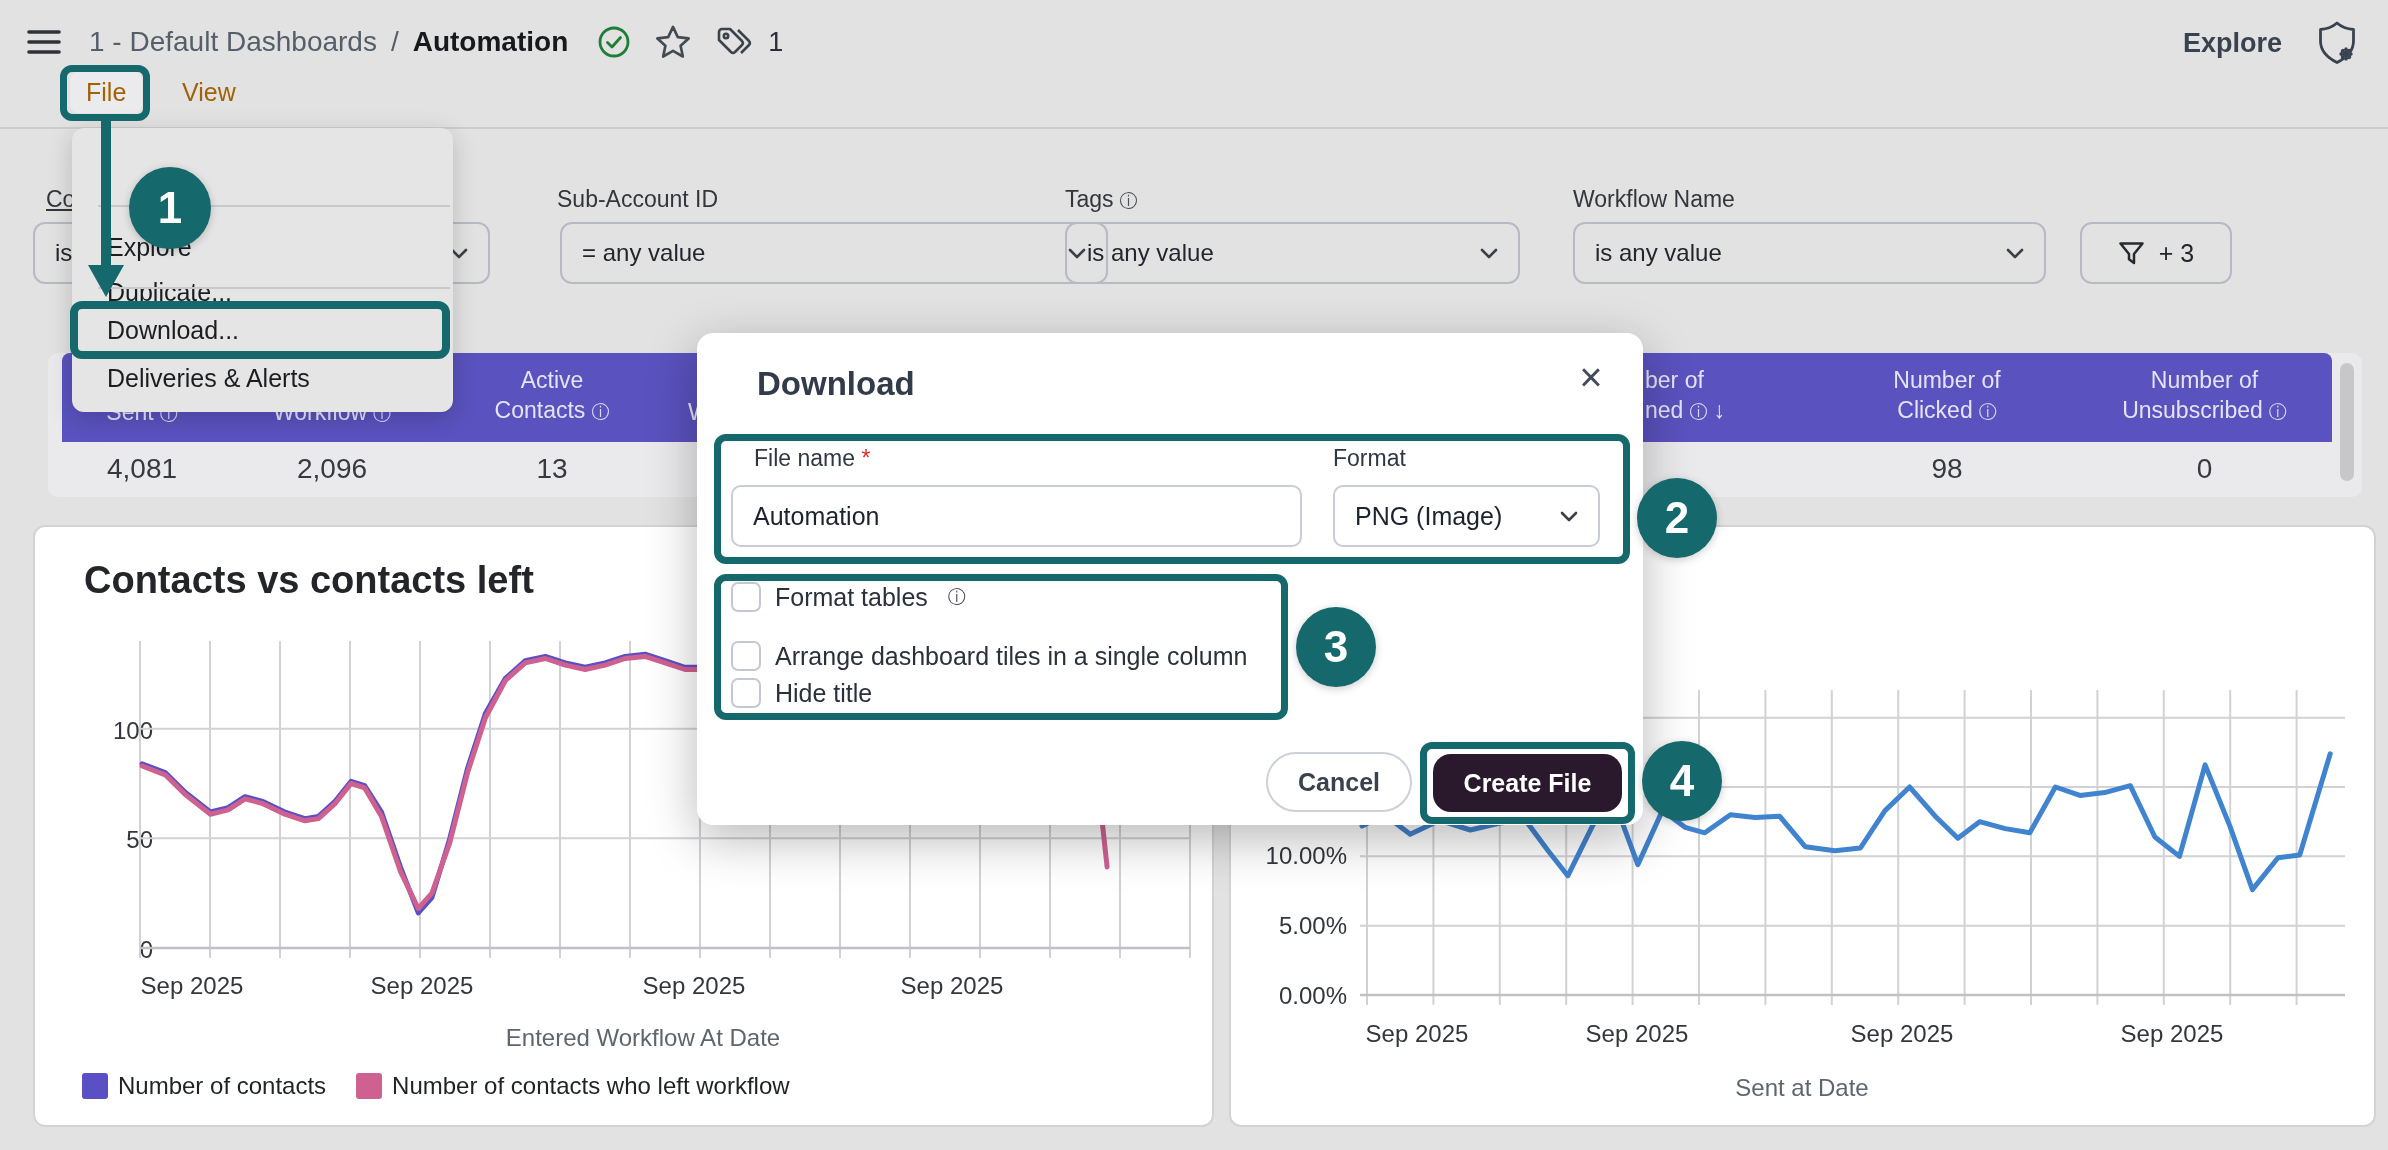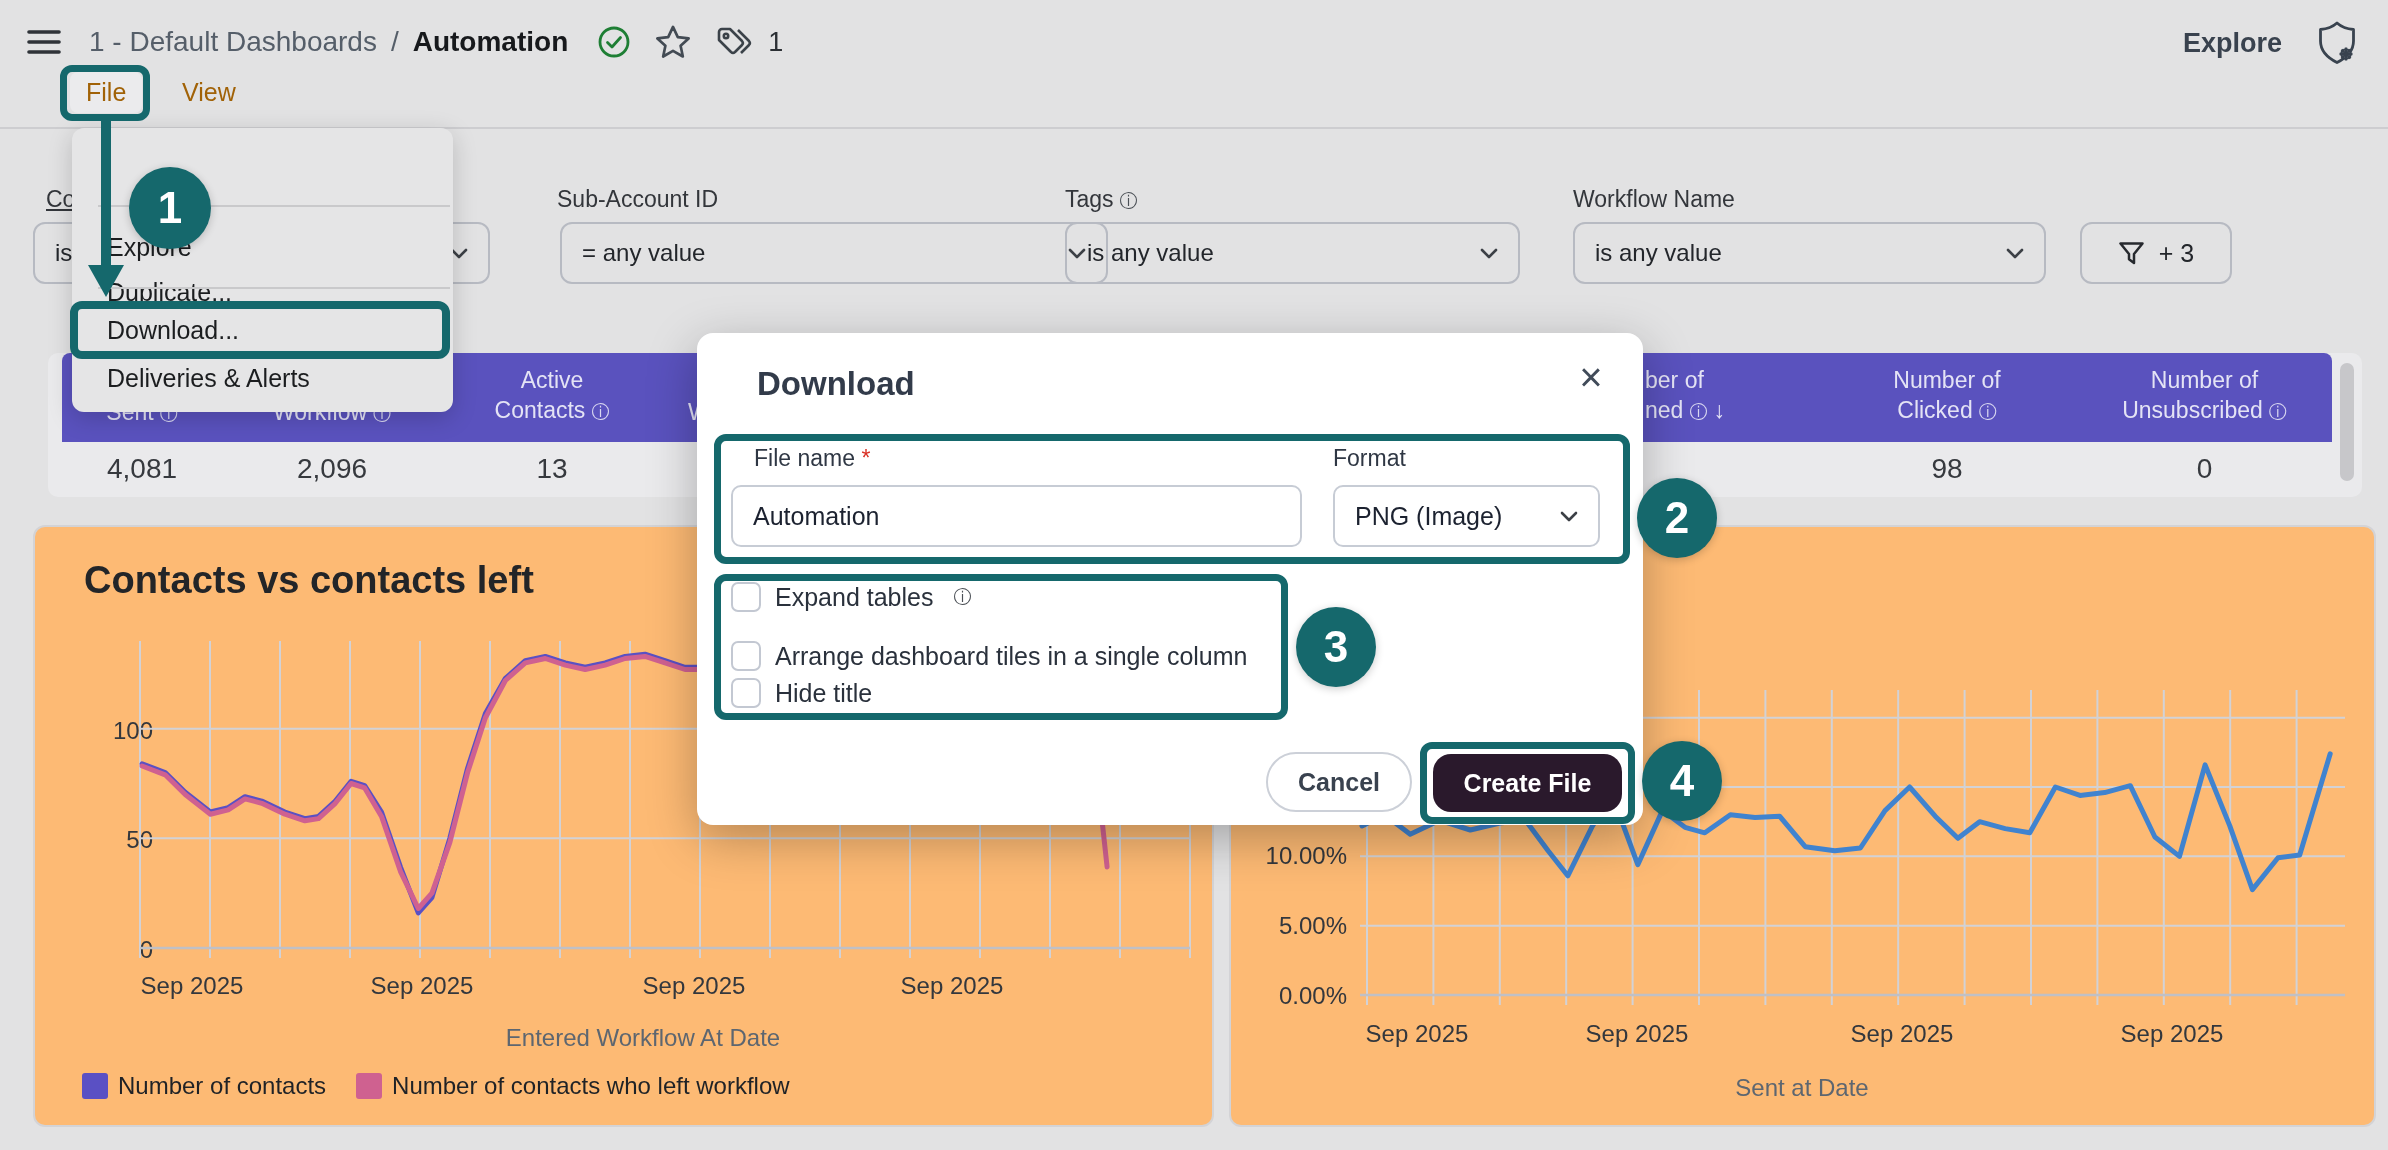--- a/index.html
+++ b/index.html
@@ -20,21 +20,21 @@
   .morebtn{position:absolute;height:62px;border:2px solid #b7bac2;border-radius:12px;display:flex;align-items:center;justify-content:center;gap:14px;box-sizing:border-box;font-size:25px;color:#23262b;}
   .info{font-size:18px;color:#4a4f55;margin-left:6px;}
   
   .table-tile{position:absolute;left:48px;top:353px;width:2314px;height:144px;background:#eaeaec;border-radius:10px;}
   .thead{position:absolute;left:14px;top:0;width:2270px;height:89px;background:#5a52be;border-radius:8px 8px 0 0;}
   .th{position:absolute;color:rgba(240,240,250,.92);font-size:23px;line-height:30px;text-align:center;white-space:nowrap;}
   .th .info{color:rgba(240,240,250,.85);}
   .tval{position:absolute;top:100px;font-size:28px;color:#36393e;text-align:center;white-space:nowrap;}
   .scrollbar{position:absolute;right:8px;top:10px;width:14px;height:118px;border-radius:7px;background:#c7c7ca;}
   
-  .tile{position:absolute;background:#fdba74;border:2px solid #d3d3d6;border-radius:12px;box-sizing:border-box;}
+  .tile{position:absolute;background:#ffffff;border:2px solid #d3d3d6;border-radius:12px;box-sizing:border-box;}
   .chart-title{position:absolute;font-size:38px;font-weight:600;color:#232528;}
   .ytick{position:absolute;font-size:24px;color:#33373d;text-align:right;}
   .xtick{position:absolute;font-size:24px;color:#33373d;text-align:center;width:140px;}
   .axis-title{position:absolute;font-size:24px;color:#5d6670;text-align:center;}
   .legend{position:absolute;display:flex;align-items:center;gap:10px;font-size:24px;color:#1f2226;}
   .swatch{width:26px;height:26px;border-radius:3px;display:inline-block;}
   
   .menu{position:absolute;left:72px;top:128px;width:381px;height:284px;background:#e5e5e6;border-radius:12px;box-shadow:0 6px 24px rgba(0,0,0,.18);z-index:40;}
   .menu-item{position:absolute;left:35px;font-size:25px;color:#1b1d1f;white-space:nowrap;}
   .menu-sep{position:absolute;left:26px;width:352px;height:1.5px;background:#c9c9cb;}
@@ -262,21 +262,21 @@
       </div>
     <div class="field-label" style="left:636px;top:112px;">Format</div>
     <div class="input" style="left:636px;top:152px;width:267px;justify-content:space-between;">
       <span>PNG (Image)</span>
       <svg width="18" height="11" viewBox="0 0 18 11">
           <polyline points="2,2 9,9 16,2" fill="none" stroke="#3c4046" stroke-width="2.6" stroke-linecap="round" stroke-linejoin="round"></polyline>
         </svg>
     </div>
     <div class="cb-row" style="left:34px;top:249px;">
       <span class="cb"></span>
-      <span>Expand tables</span>
+      <span>Format tables</span>
         <span class="info">ⓘ</span>
     </div>
     <div class="cb-row" style="left:34px;top:308px;">
       <span class="cb"></span>
       <span>Arrange dashboard tiles in a single column</span>
     </div>
     <div class="cb-row" style="left:34px;top:345px;">
       <span class="cb"></span>
       <span>Hide title</span>
     </div>

